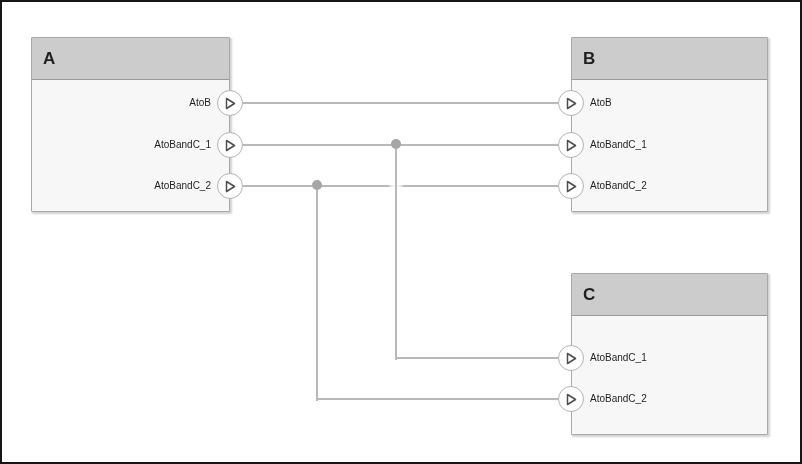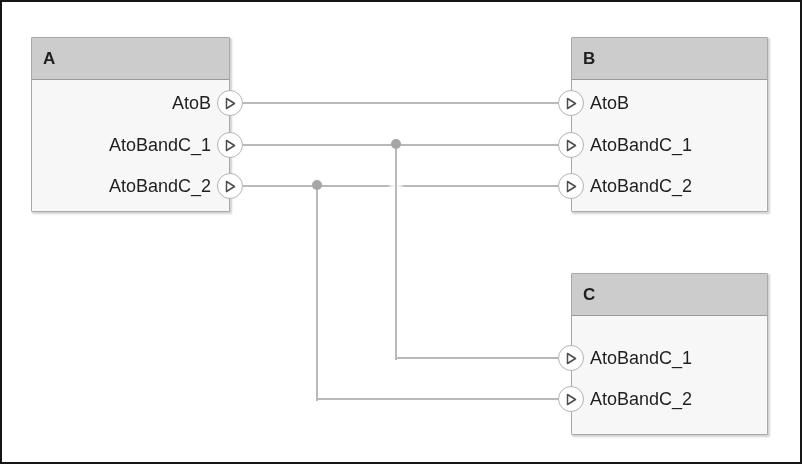--- a/index.html
+++ b/index.html
@@ -27,21 +27,21 @@
     border-bottom:1px solid #9a9a9a;
     display:flex;align-items:center;
     padding-left:11px;
   }
   .comp-title{
     font-size:17px;font-weight:bold;color:#1f1f1f;letter-spacing:.2px;
   }
   .port-label{
     position:absolute;
     height:20px;line-height:20px;
-    font-size:18px;color:#1f1f1f;
+    font-size:10px;color:#1f1f1f;
     white-space:nowrap;
     z-index:5;
   }
   .lbl-right{text-align:right;}
   .lbl-left{text-align:left;}
   .wire{position:absolute;background:#b9b9b9;z-index:1;}
   .wire-h{height:2px;}
   .wire-v{width:2px;}
   .halo{
     position:absolute;width:16px;height:16px;z-index:1;

